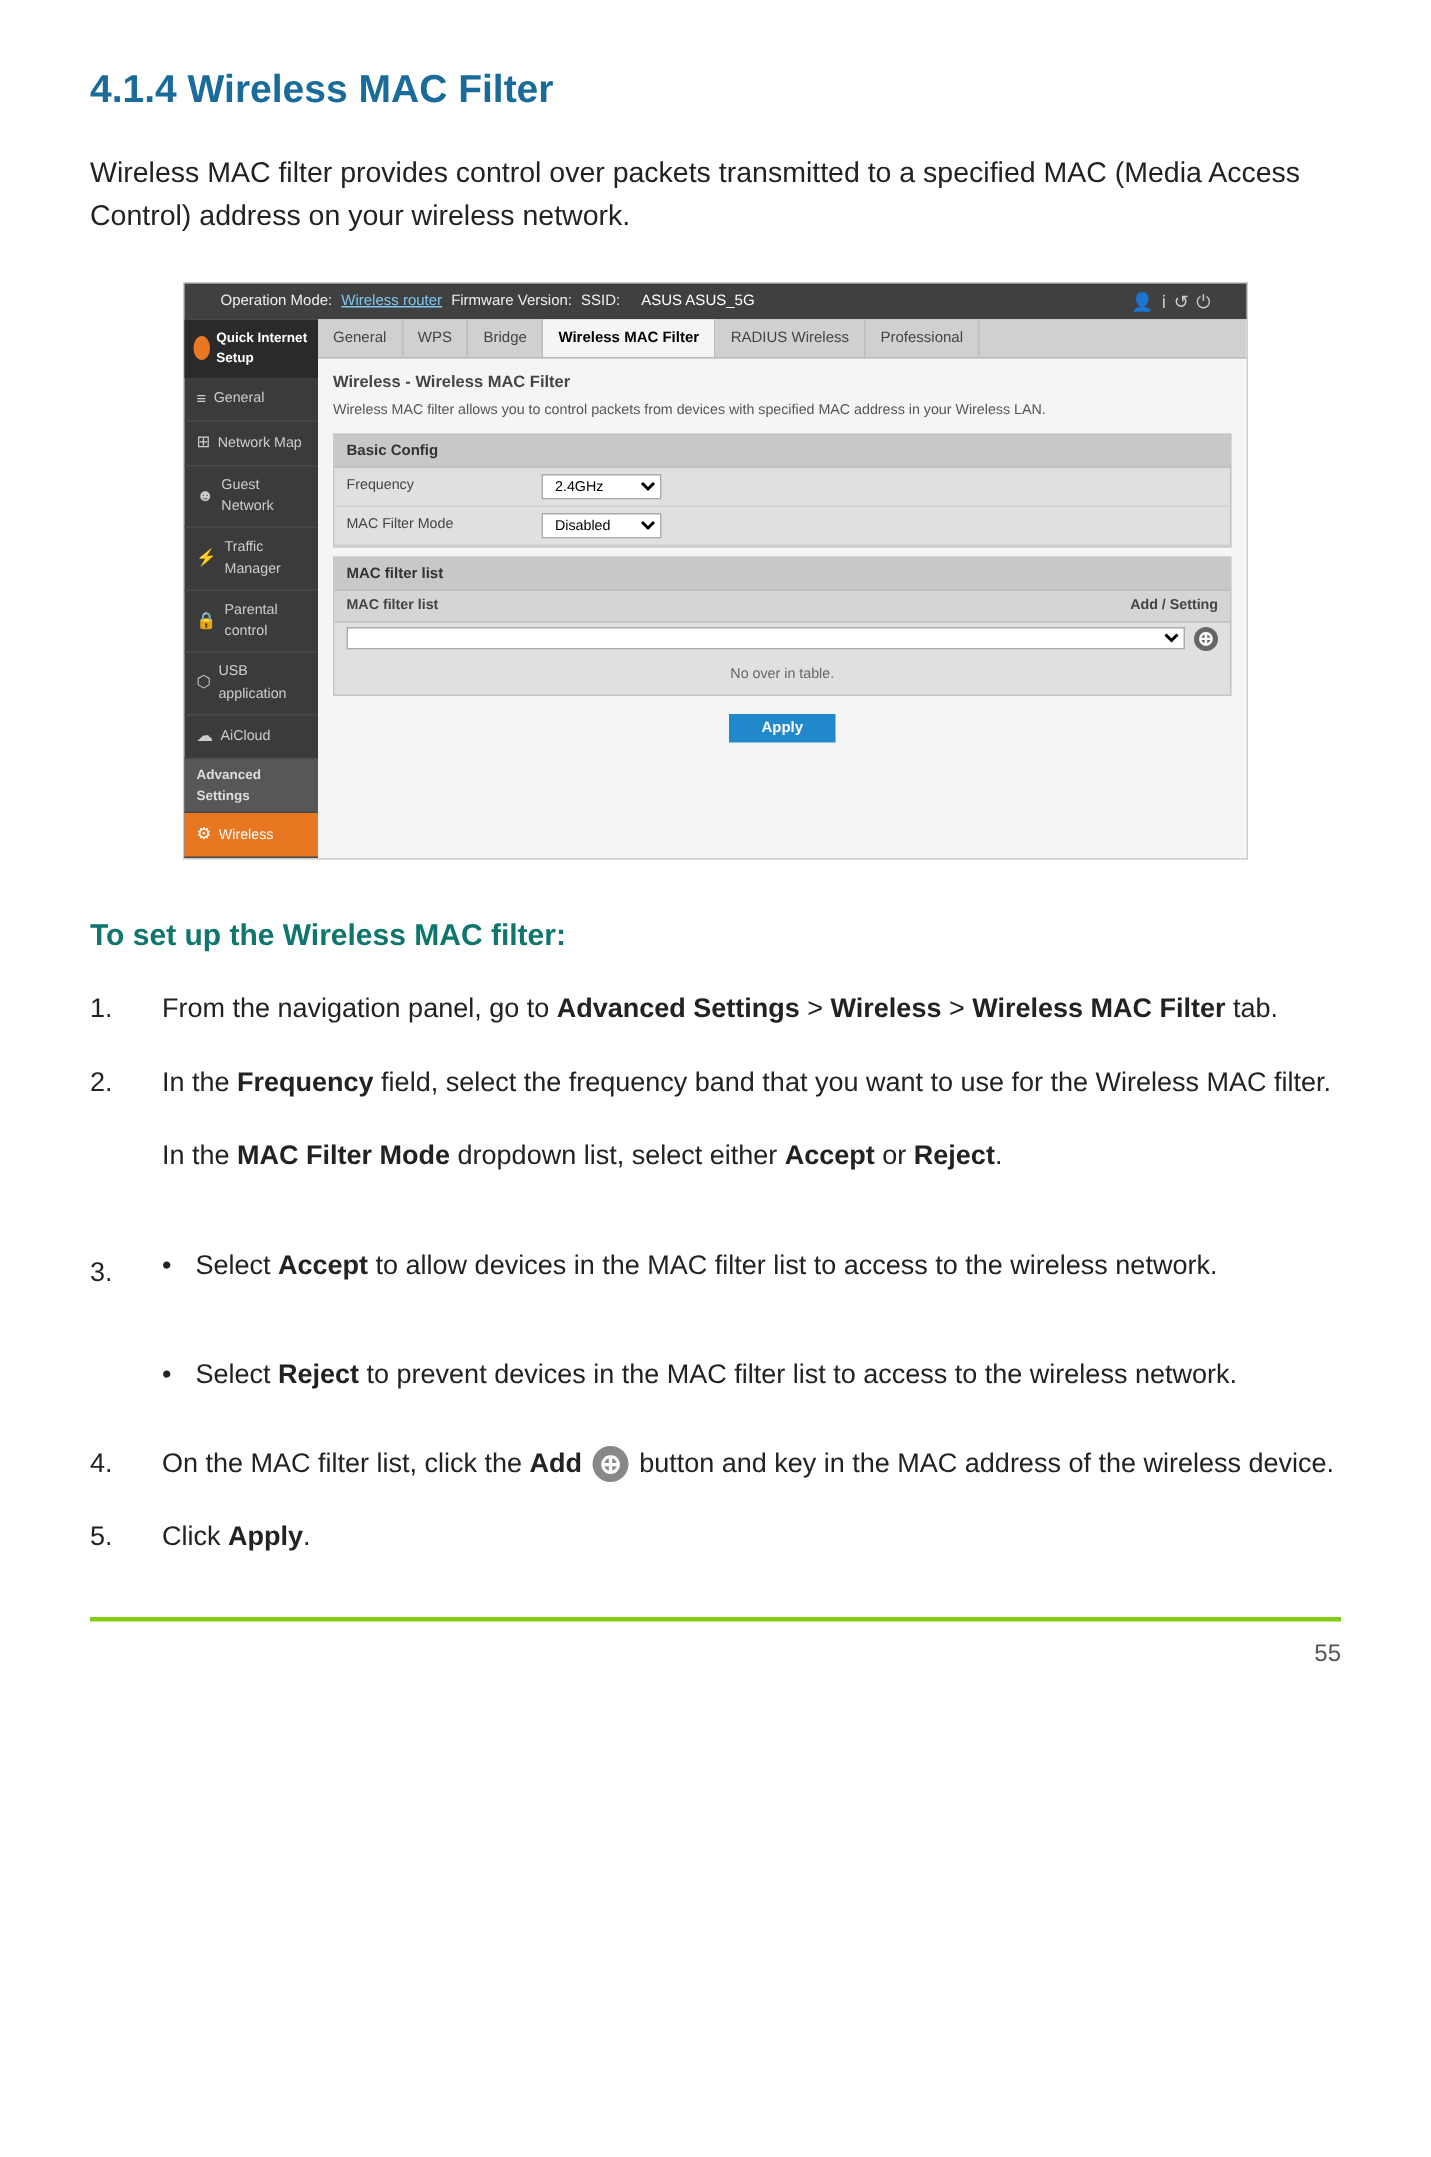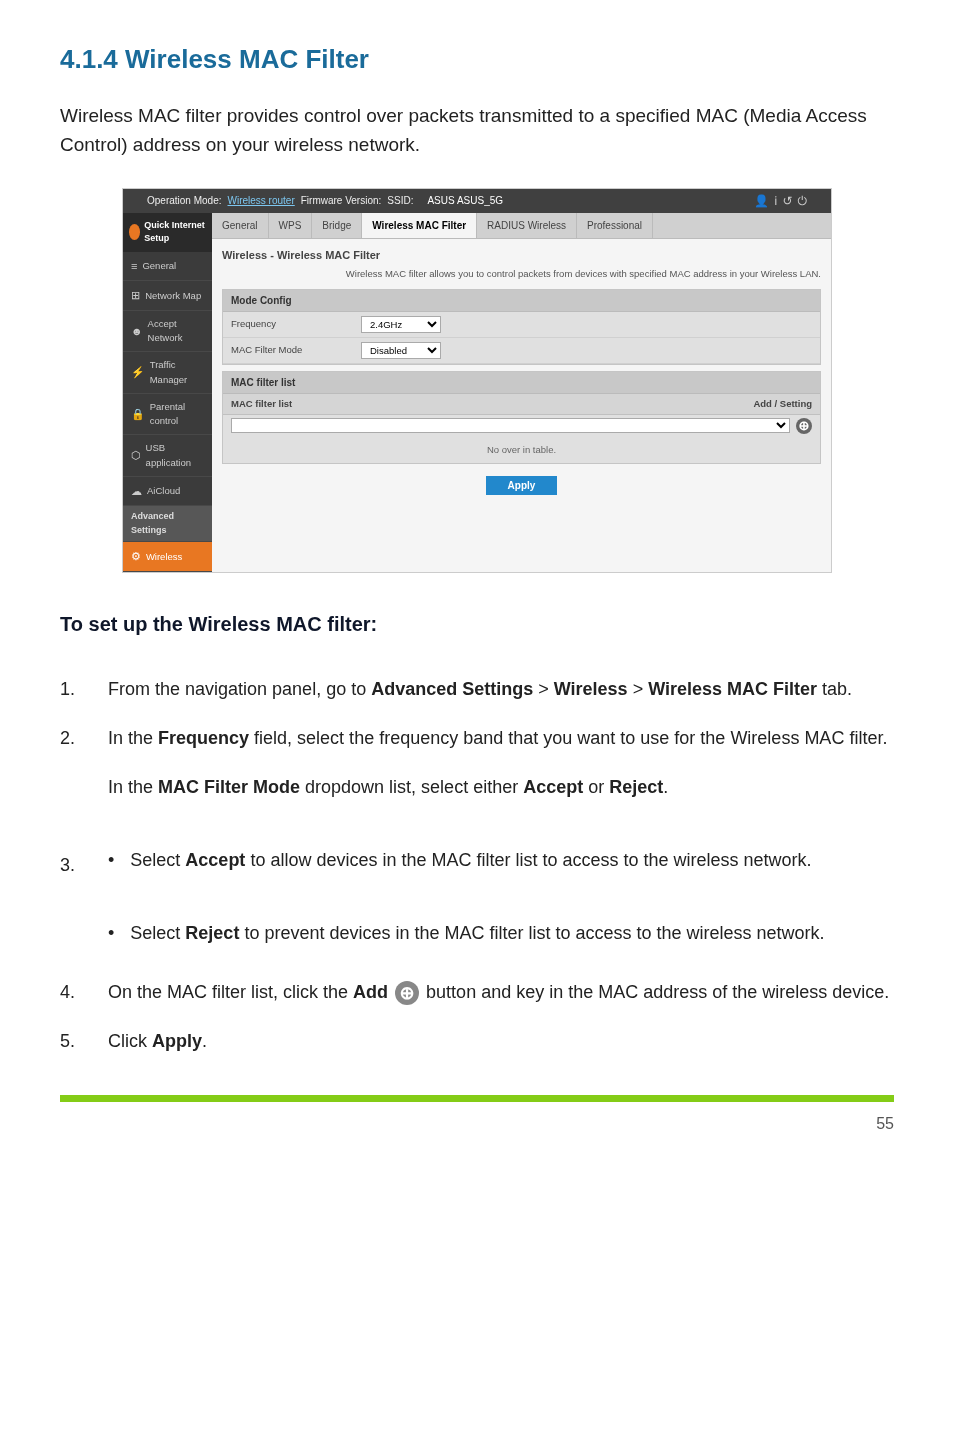--- a/index.html
+++ b/index.html
@@ -143,21 +143,20 @@
       font-size: 11px;
       font-weight: bold;
       color: #444;
       margin-bottom: 4px;
     }
     .section-desc {
       font-size: 9.5px;
       color: #555;
       margin-bottom: 8px;
       line-height: 1.4;
-      text-align: right;
     }
     .config-block {
       background: #e0e0e0;
       border: 1px solid #c5c5c5;
       margin-bottom: 6px;
     }
     .config-header {
       background: #c8c8c8;
       padding: 3px 8px;
       font-size: 10px;
@@ -236,22 +235,22 @@
       padding: 4px 22px;
       font-size: 10px;
       cursor: pointer;
       font-weight: bold;
     }
 
     
     .instructions-title {
       font-size: 20px;
       font-weight: bold;
-      color: #0f172a;
-      margin-bottom: 37px;
+      color: #0f766e;
+      margin-bottom: 20px;
     }
 
     .instructions-list {
       list-style: none;
       counter-reset: step-counter;
       padding: 0;
     }
     .instructions-list > li {
       counter-increment: step-counter;
       display: flex;
@@ -299,21 +298,21 @@
       width: 24px;
       height: 24px;
       font-size: 18px;
       font-weight: bold;
       vertical-align: middle;
       margin: 0 2px;
     }
 
     .page-footer {
       margin-top: 40px;
-      border-top: 7px solid #84cc16;
+      border-top: 3px solid #84cc16;
       padding-top: 10px;
       text-align: right;
       font-size: 16px;
       color: #555;
     }
   </style>
 </head>
 <body>
 
 <h1 class="page-title">4.1.4 Wireless MAC Filter</h1>
@@ -346,21 +345,21 @@
       <div class="sidebar-item">
         <span class="s-icon">≡</span>
         <span>General</span>
       </div>
       <div class="sidebar-item">
         <span class="s-icon">⊞</span>
         <span>Network Map</span>
       </div>
       <div class="sidebar-item">
         <span class="s-icon">☻</span>
-        <span>Accept Network</span>
+        <span>Guest Network</span>
       </div>
       <div class="sidebar-item">
         <span class="s-icon">⚡</span>
         <span>Traffic Manager</span>
       </div>
       <div class="sidebar-item">
         <span class="s-icon">🔒</span>
         <span>Parental control</span>
       </div>
       <div class="sidebar-item">
@@ -387,21 +386,21 @@
         <div class="tab active">Wireless MAC Filter</div>
         <div class="tab">RADIUS Wireless</div>
         <div class="tab">Professional</div>
       </div>
 
       <div class="content-inner">
         <div class="section-title">Wireless - Wireless MAC Filter</div>
         <div class="section-desc">Wireless MAC filter allows you to control packets from devices with specified MAC address in your Wireless LAN.</div>
 
         <div class="config-block">
-          <div class="config-header">Mode Config</div>
+          <div class="config-header">Basic Config</div>
           <div class="config-row">
             <div class="config-label">Frequency</div>
             <select class="config-select">
               <option>2.4GHz</option>
               <option>5GHz</option>
             </select>
           </div>
           <div class="config-row">
             <div class="config-label">MAC Filter Mode</div>
             <select class="config-select">

